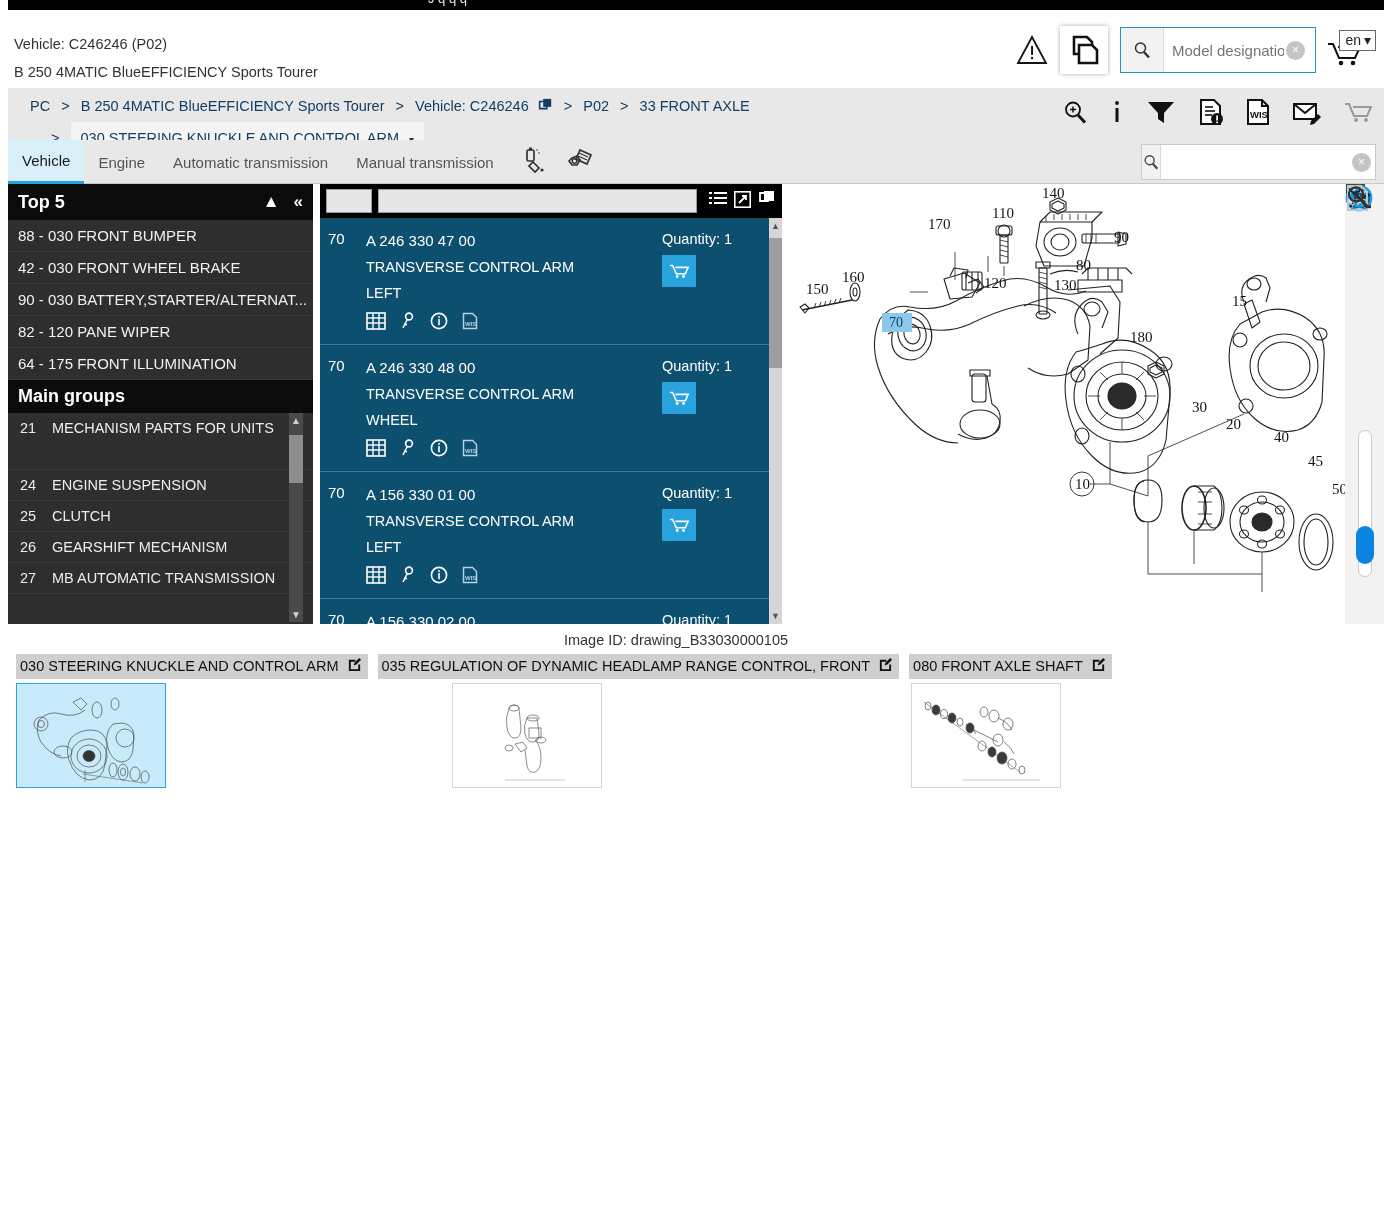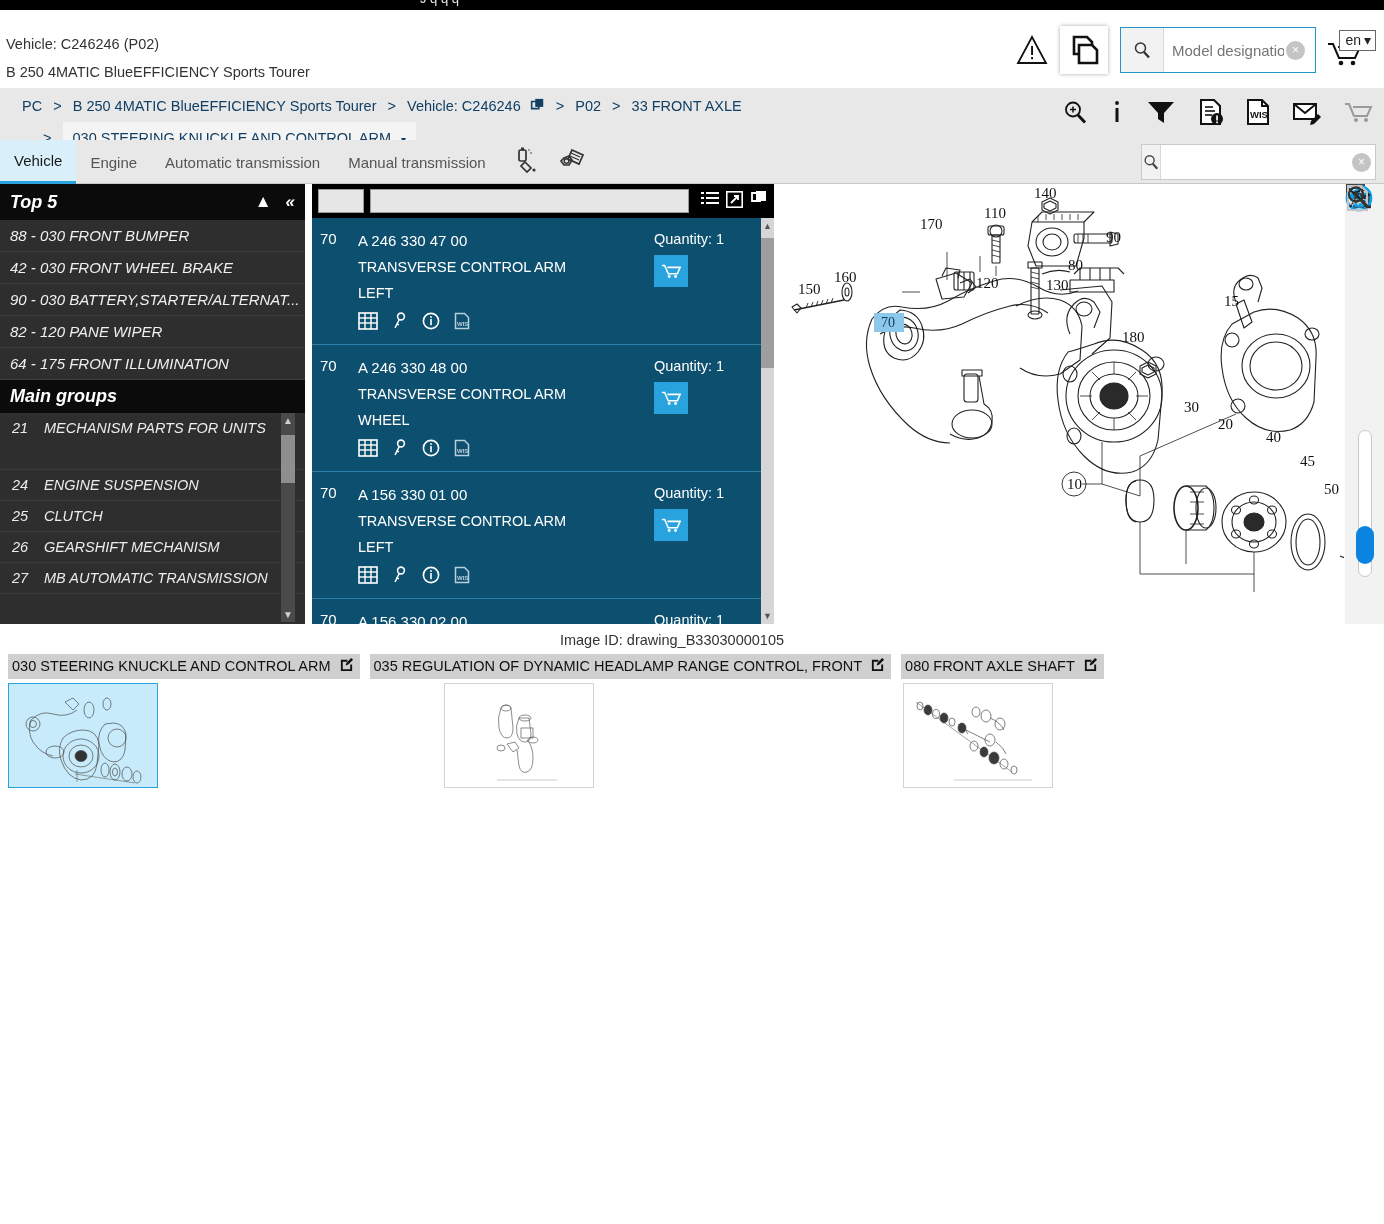--- a/index.html
+++ b/index.html
@@ -3,21 +3,21 @@
 <meta charset="utf-8">
 <style>
   * { box-sizing: border-box; }
   html, body {
     margin: 0; padding: 0;
     width: 1384px; height: 1224px;
     background: #ffffff;
     font-family: "Liberation Sans", sans-serif;
     overflow: hidden;
   }
-  .app { position: relative; width: 1384px; height: 1224px; }
+  .app { position: relative; width: 1384px; height: 1224px; padding-left: 8px; }
 
   
   .top-strip {
     height: 10px; background: #000000; width: 100%;
     overflow: hidden; position: relative;
   }
   .top-strip-text {
     position: absolute; left: 420px; top: -9px;
     color: #e8e8e8; font-size: 13px; white-space: nowrap;
   }
@@ -124,21 +124,21 @@
   }
   .tabbar-search input {
     border: 0; outline: 0; flex: 1; height: 32px; font-size: 14px;
     padding-left: 8px; font-family: "Liberation Sans", sans-serif;
   }
 
   
   .work { position: relative; height: 440px; display: flex; }
 
   
-  .sidebar { width: 305px; background: #2e2e2e; position: relative; font-style: italic; }
+  .sidebar { width: 305px; background: #2e2e2e; position: relative; }
   .panel-head {
     background: #0b0b0b; color: #fff; height: 36px;
     display: flex; align-items: center; padding: 0 10px;
     font-size: 18px; font-weight: bold;
   }
   .panel-head .spacer { flex: 1; }
   .panel-head .ph-icon { margin-left: 14px; font-size: 17px; cursor: pointer; }
   .top5-list { background: #2e2e2e; }
   .top5-item {
     height: 32px; display: flex; align-items: center;

